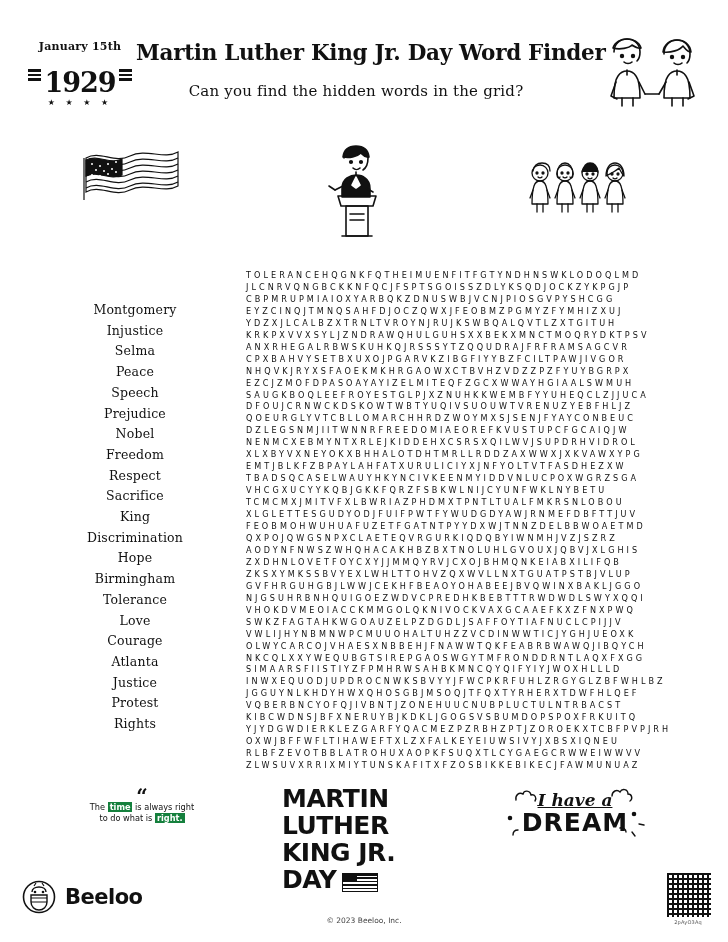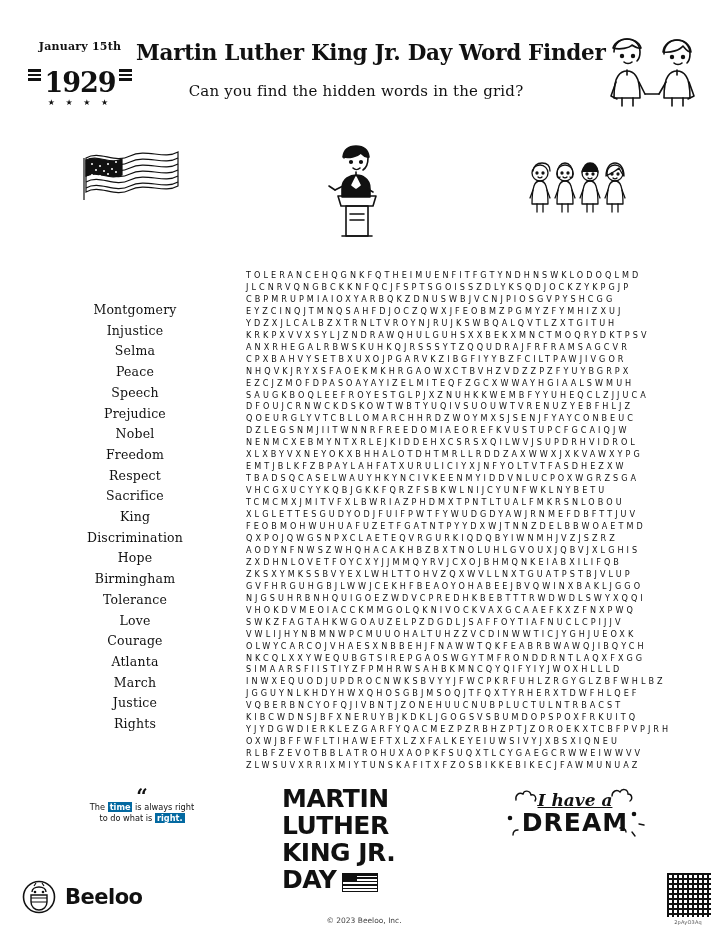--- a/index.html
+++ b/index.html
@@ -139,21 +139,21 @@
     font-family: "DejaVu Serif", serif;
     font-size: 20px;
     font-weight: bold;
     line-height: 12px;
   }
   .quote .qline {
     font-size: 8.2px;
     line-height: 11px;
     font-family: "DejaVu Sans", sans-serif;
   }
-  .hl { background: #0369a1; color: #fff; padding: 0 2px; font-weight: bold;}
+  .hl { background: #15803d; color: #fff; padding: 0 2px; font-weight: bold;}
 
   .mlk-logo {
     position: absolute;
     left: 282px;
     top: 786px;
     width: 120px;
     font-family: "DejaVu Sans", sans-serif;
     font-weight: bold;
     font-size: 25px;
     line-height: 25px;
@@ -405,22 +405,22 @@
     <li>Respect</li>
     <li>Sacrifice</li>
     <li>King</li>
     <li>Discrimination</li>
     <li>Hope</li>
     <li>Birmingham</li>
     <li>Tolerance</li>
     <li>Love</li>
     <li>Courage</li>
     <li>Atlanta</li>
-    <li>March</li>
     <li>Justice</li>
+    <li>Protest</li>
     <li>Rights</li>
   </ul>
 </div>
 
 <div class="grid">
   <div class="grid-row">TOLERANCEHQGNKFQTHEIMUENFITFGTYNDHNSWKLODOQLMD</div>
   <div class="grid-row">JLCNRVQNGBCKKNFQCJFSPTSGOISSZDLYKSQDJOCKZYKPGJP</div>
   <div class="grid-row">CBPMRUPMIAIOXYARBQKZDNUSWBJVCNJPIOSGVPYSHCGG</div>
   <div class="grid-row">EYZCINQJTMNQSAHFDJOCZQWXJFEOBMZPGMYZFYMHIZXUJ</div>
   <div class="grid-row">YDZXJLCALBZXTRNLTVROYNJRUJKSWBQALQVTLZXTGITUH</div>

